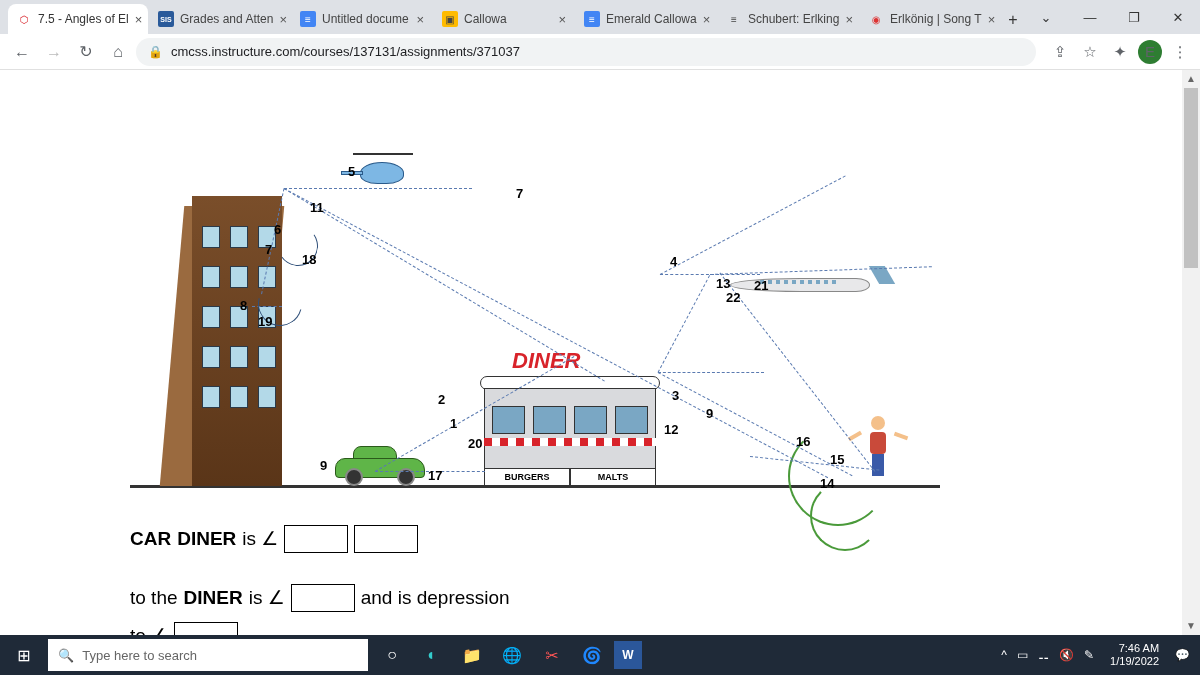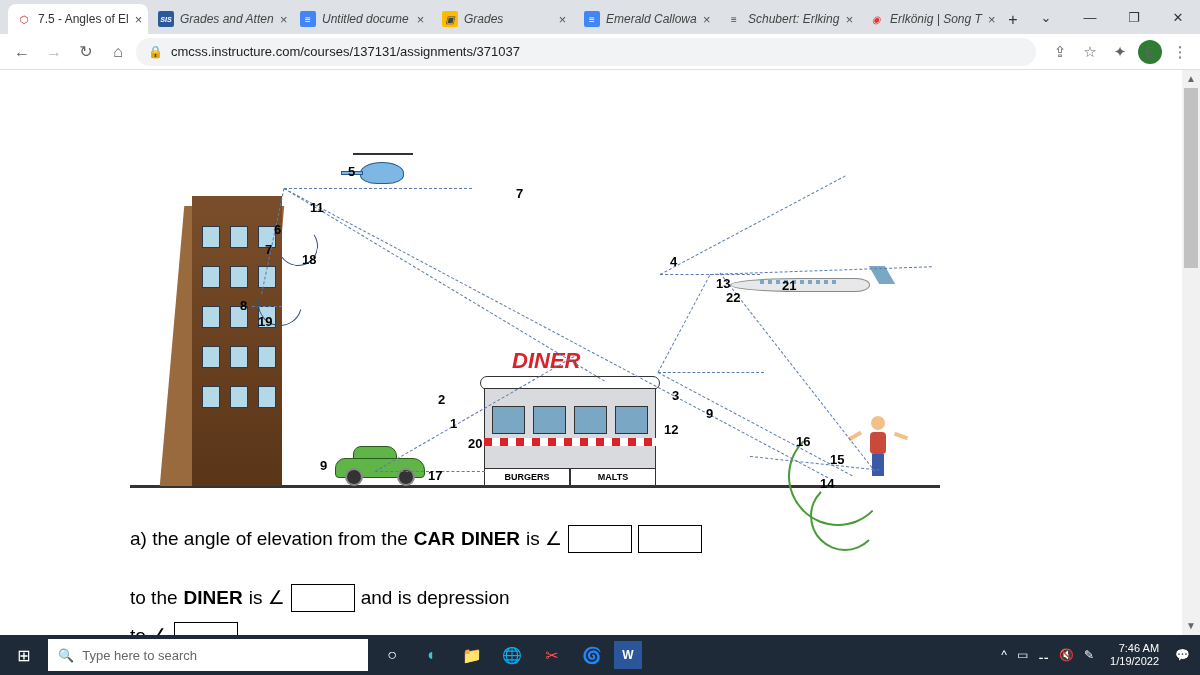--- a/index.html
+++ b/index.html
@@ -1,21 +1,21 @@
 <!DOCTYPE html>
 <html><head>
 <meta charset="utf-8">
 <style>
 * { margin:0; padding:0; box-sizing:border-box; font-family:"Segoe UI",Arial,sans-serif; }
 body { width:1200px; height:675px; background:#fff; overflow:hidden; position:relative; }
 
 
 .tabbar { background:#dee1e6; height:34px; display:flex; align-items:flex-end; padding-left:8px; }
 .tab { background:#fff; height:30px; border-radius:8px 8px 0 0; padding:0 8px; display:flex; align-items:center; font-size:12px; color:#333; margin-right:2px; min-width:140px; max-width:180px; overflow:hidden; white-space:nowrap; position:relative; }
-.tab.inactive { background:transparent; color:#444;font-style:italic; }
+.tab.inactive { background:transparent; color:#444; }
 .tab .favicon { width:16px; height:16px; margin-right:6px; flex-shrink:0; border-radius:2px; display:inline-flex; align-items:center; justify-content:center; font-size:10px; }
 .tab .close { margin-left:auto; font-size:13px; color:#555; padding-left:6px; }
 .newtab { width:28px; height:28px; display:flex; align-items:center; justify-content:center; font-size:16px; color:#333; }
 .winctrl { margin-left:auto; display:flex; align-items:center; height:34px; }
 .winctrl span { width:44px; text-align:center; font-size:13px; color:#333; }
 
 .toolbar { background:#fff; height:36px; display:flex; align-items:center; padding:0 8px; border-bottom:1px solid #e0e0e0; gap:4px; }
 .navbtn { width:28px; height:28px; display:flex; align-items:center; justify-content:center; font-size:16px; color:#5f6368; border-radius:50%; }
 .urlbar { flex:1; height:28px; background:#f1f3f4; border-radius:14px; display:flex; align-items:center; padding:0 12px; font-size:13px; color:#202124; }
 .lock { margin-right:8px; font-size:12px; }
@@ -115,21 +115,21 @@
     <span>Grades and Atten</span>
     <span class="close">×</span>
   </div>
   <div class="tab inactive">
     <span class="favicon" style="background:#4285f4;color:#fff">≡</span>
     <span>Untitled docume</span>
     <span class="close">×</span>
   </div>
   <div class="tab inactive">
     <span class="favicon" style="background:#fb0">▣</span>
-    <span>Grades</span>
+    <span>Callowa</span>
     <span class="close">×</span>
   </div>
   <div class="tab inactive">
     <span class="favicon" style="background:#4285f4;color:#fff">≡</span>
     <span>Emerald Callowa</span>
     <span class="close">×</span>
   </div>
   <div class="tab inactive">
     <span class="favicon">≡</span>
     <span>Schubert: Erlking</span>
@@ -273,29 +273,28 @@
     <div class="lbl" style="left:320px;top:260px">1</div>
     <div class="lbl" style="left:338px;top:280px">20</div>
     <div class="lbl" style="left:190px;top:302px">9</div>
     <div class="lbl" style="left:298px;top:312px">17</div>
     <div class="lbl" style="left:542px;top:232px">3</div>
     <div class="lbl" style="left:576px;top:250px">9</div>
     <div class="lbl" style="left:534px;top:266px">12</div>
     <div class="lbl" style="left:540px;top:98px">4</div>
     <div class="lbl" style="left:586px;top:120px">13</div>
     <div class="lbl" style="left:596px;top:134px">22</div>
-    <div class="lbl" style="left:652px;top:122px">21</div>
+    <div class="lbl" style="left:624px;top:122px">21</div>
     <div class="lbl" style="left:666px;top:278px">16</div>
     <div class="lbl" style="left:700px;top:296px">15</div>
     <div class="lbl" style="left:690px;top:320px">14</div>
   </div>
 
   <div class="questions">
     <div class="row">
-      <span>a) the angle of elevation from the </span>
       <b>CAR</b>
       <b>DINER</b>
       <span> is ∠</span>
       <span class="blank"></span>
       <span class="blank"></span>
     </div>
     <div class="row">
       <span> to the </span>
       <b>DINER</b>
       <span> is ∠</span>

